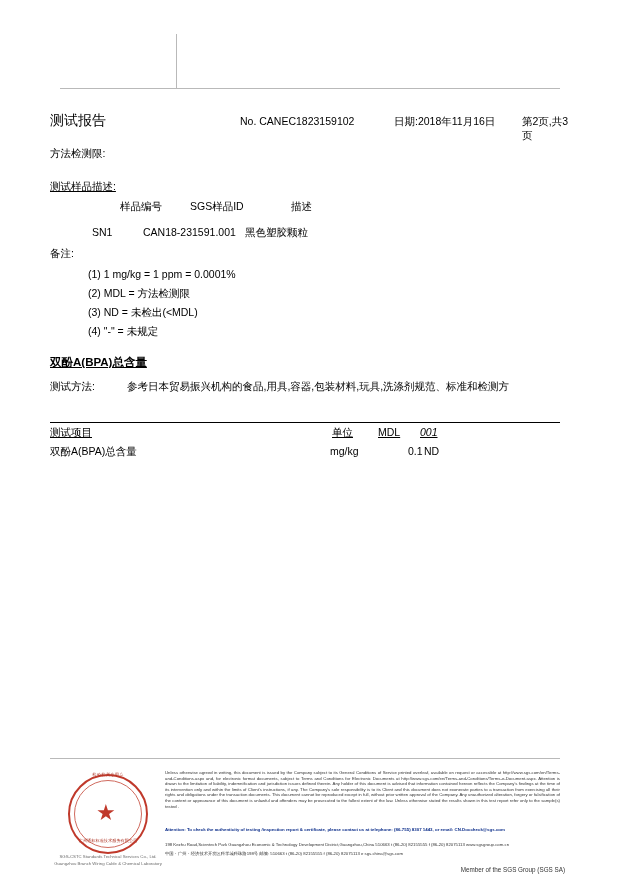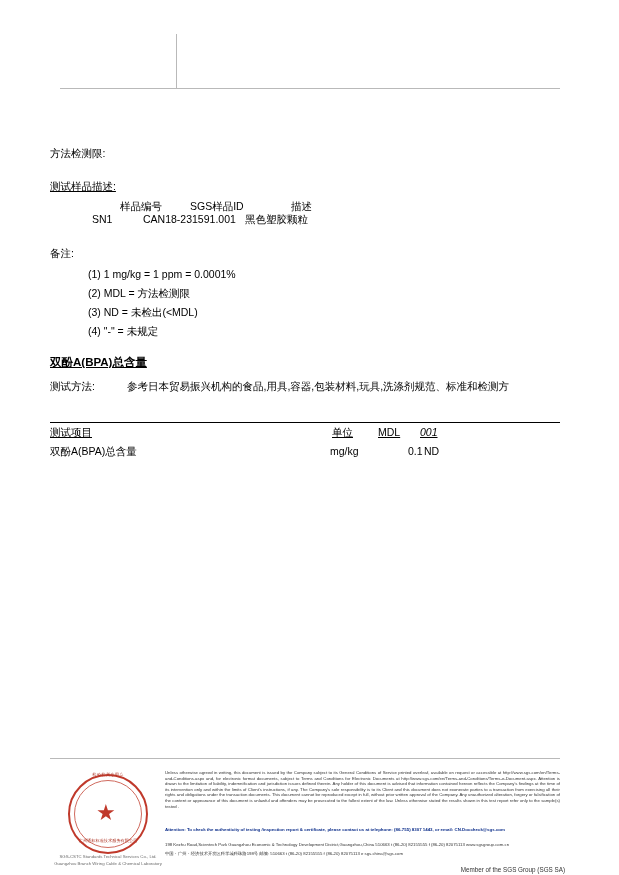--- a/index.html
+++ b/index.html
@@ -113,21 +113,21 @@
     color: #000;
     white-space: nowrap;
     margin-left: 32px;
   }
   .th-no   { left: 88px; }
   .th-id   { left: 158px; }
   .th-desc { left: 259px; }
 
   .tbl-row {
     position: absolute;
-    top: 213px;
+    top: 226px;
     font-size: 10.5px;
     color: #000;
     white-space: nowrap;
   }
   .td-no   { left: 92px; }
   .td-id   { left: 143px; }
   .td-desc { left: 245px; }
 
   .remark-label { left: 50px; top: 247px; }
   .note { left: 88px; font-size: 10.5px; }
@@ -329,20 +329,26 @@
   }
 </style>
 </head>
 <body>
 
 <div class="page">
 
   <div class="logo-tick"></div>
   <div class="logo-rule"></div>
 
+  <div class="title-row">
+    <div class="doc-title">测试报告</div>
+    <div class="doc-no">No. CANEC1823159102</div>
+    <div class="doc-date">日期:2018年11月16日</div>
+    <div class="doc-page">第2页,共3页</div>
+  </div>
 
   <div class="lbl result-label">方法检测限:</div>
 
   <div class="lbl sample-desc-label u">测试样品描述:</div>
 
   <div class="tbl-head th-no">样品编号</div>
   <div class="tbl-head th-id">SGS样品ID</div>
   <div class="tbl-head th-desc">描述</div>
 
   <div class="tbl-row td-no">SN1</div>

